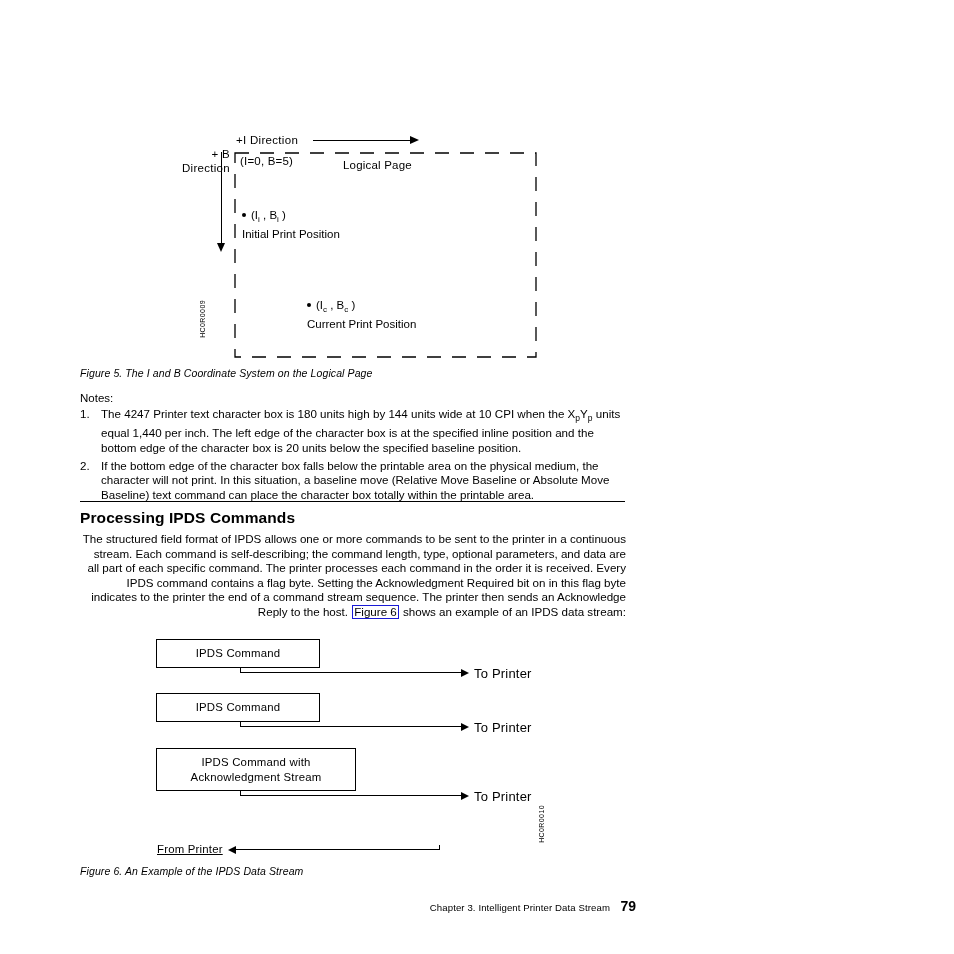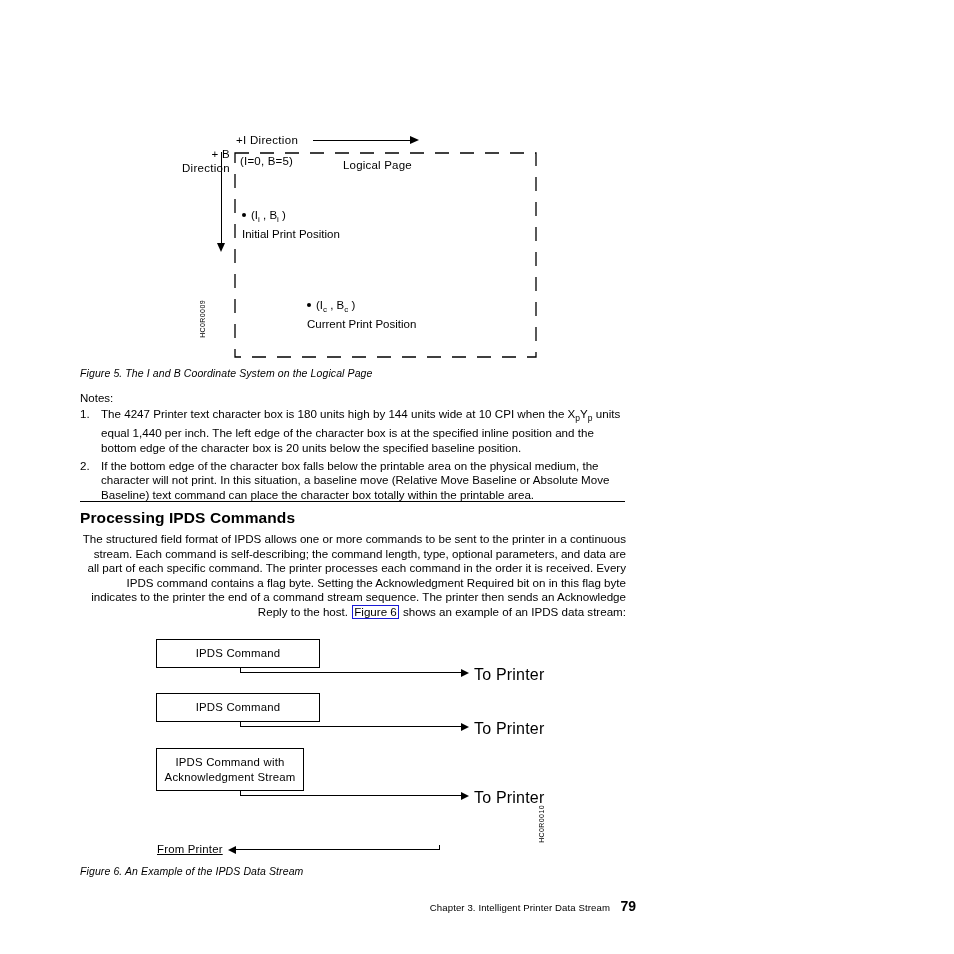--- a/index.html
+++ b/index.html
@@ -236,21 +236,21 @@
     font-size: 11.4px;
     line-height: 14.5px;
     display: flex;
     align-items: center;
     justify-content: center;
     text-align: center;
     letter-spacing: .2px;
   }
   #f6-box1 { left: 156px; top: 639px; width: 164px; height: 29px; }
   #f6-box2 { left: 156px; top: 693px; width: 164px; height: 29px; }
-  #f6-box3 { left: 156px; top: 748px; width: 148px; height: 43px; }
+  #f6-box3 { left: 156px; top: 748px; width: 200px; height: 43px; }
   #f6-box4 { left: 355px; top: 816px; width: 168px; height: 29px; }
 
   .f6-conn {
     position: absolute;
     border-left: 1.2px solid #000;
     border-bottom: 1.2px solid #000;
     box-sizing: border-box;
   }
   
   #f6-conn1 { left: 240px; top: 668px; width: 222px; height: 5px; }
@@ -264,21 +264,21 @@
     border-top: 4px solid transparent;
     border-bottom: 4px solid transparent;
   }
   #f6-arrow1 { left: 461px; top: 668.5px; }
   #f6-arrow2 { left: 461px; top: 722.5px; }
   #f6-arrow3 { left: 461px; top: 791.5px; }
 
   .f6-tolabel {
     position: absolute;
     left: 474px;
-    font-size: 16px;
+    font-size: 13px;
     letter-spacing: .2px;
     white-space: nowrap;
   }
   #f6-to1 { top: 666px; }
   #f6-to2 { top: 720px; }
   #f6-to3 { top: 789px; }
 
   
   #f6-conn4 {
     position: absolute;

